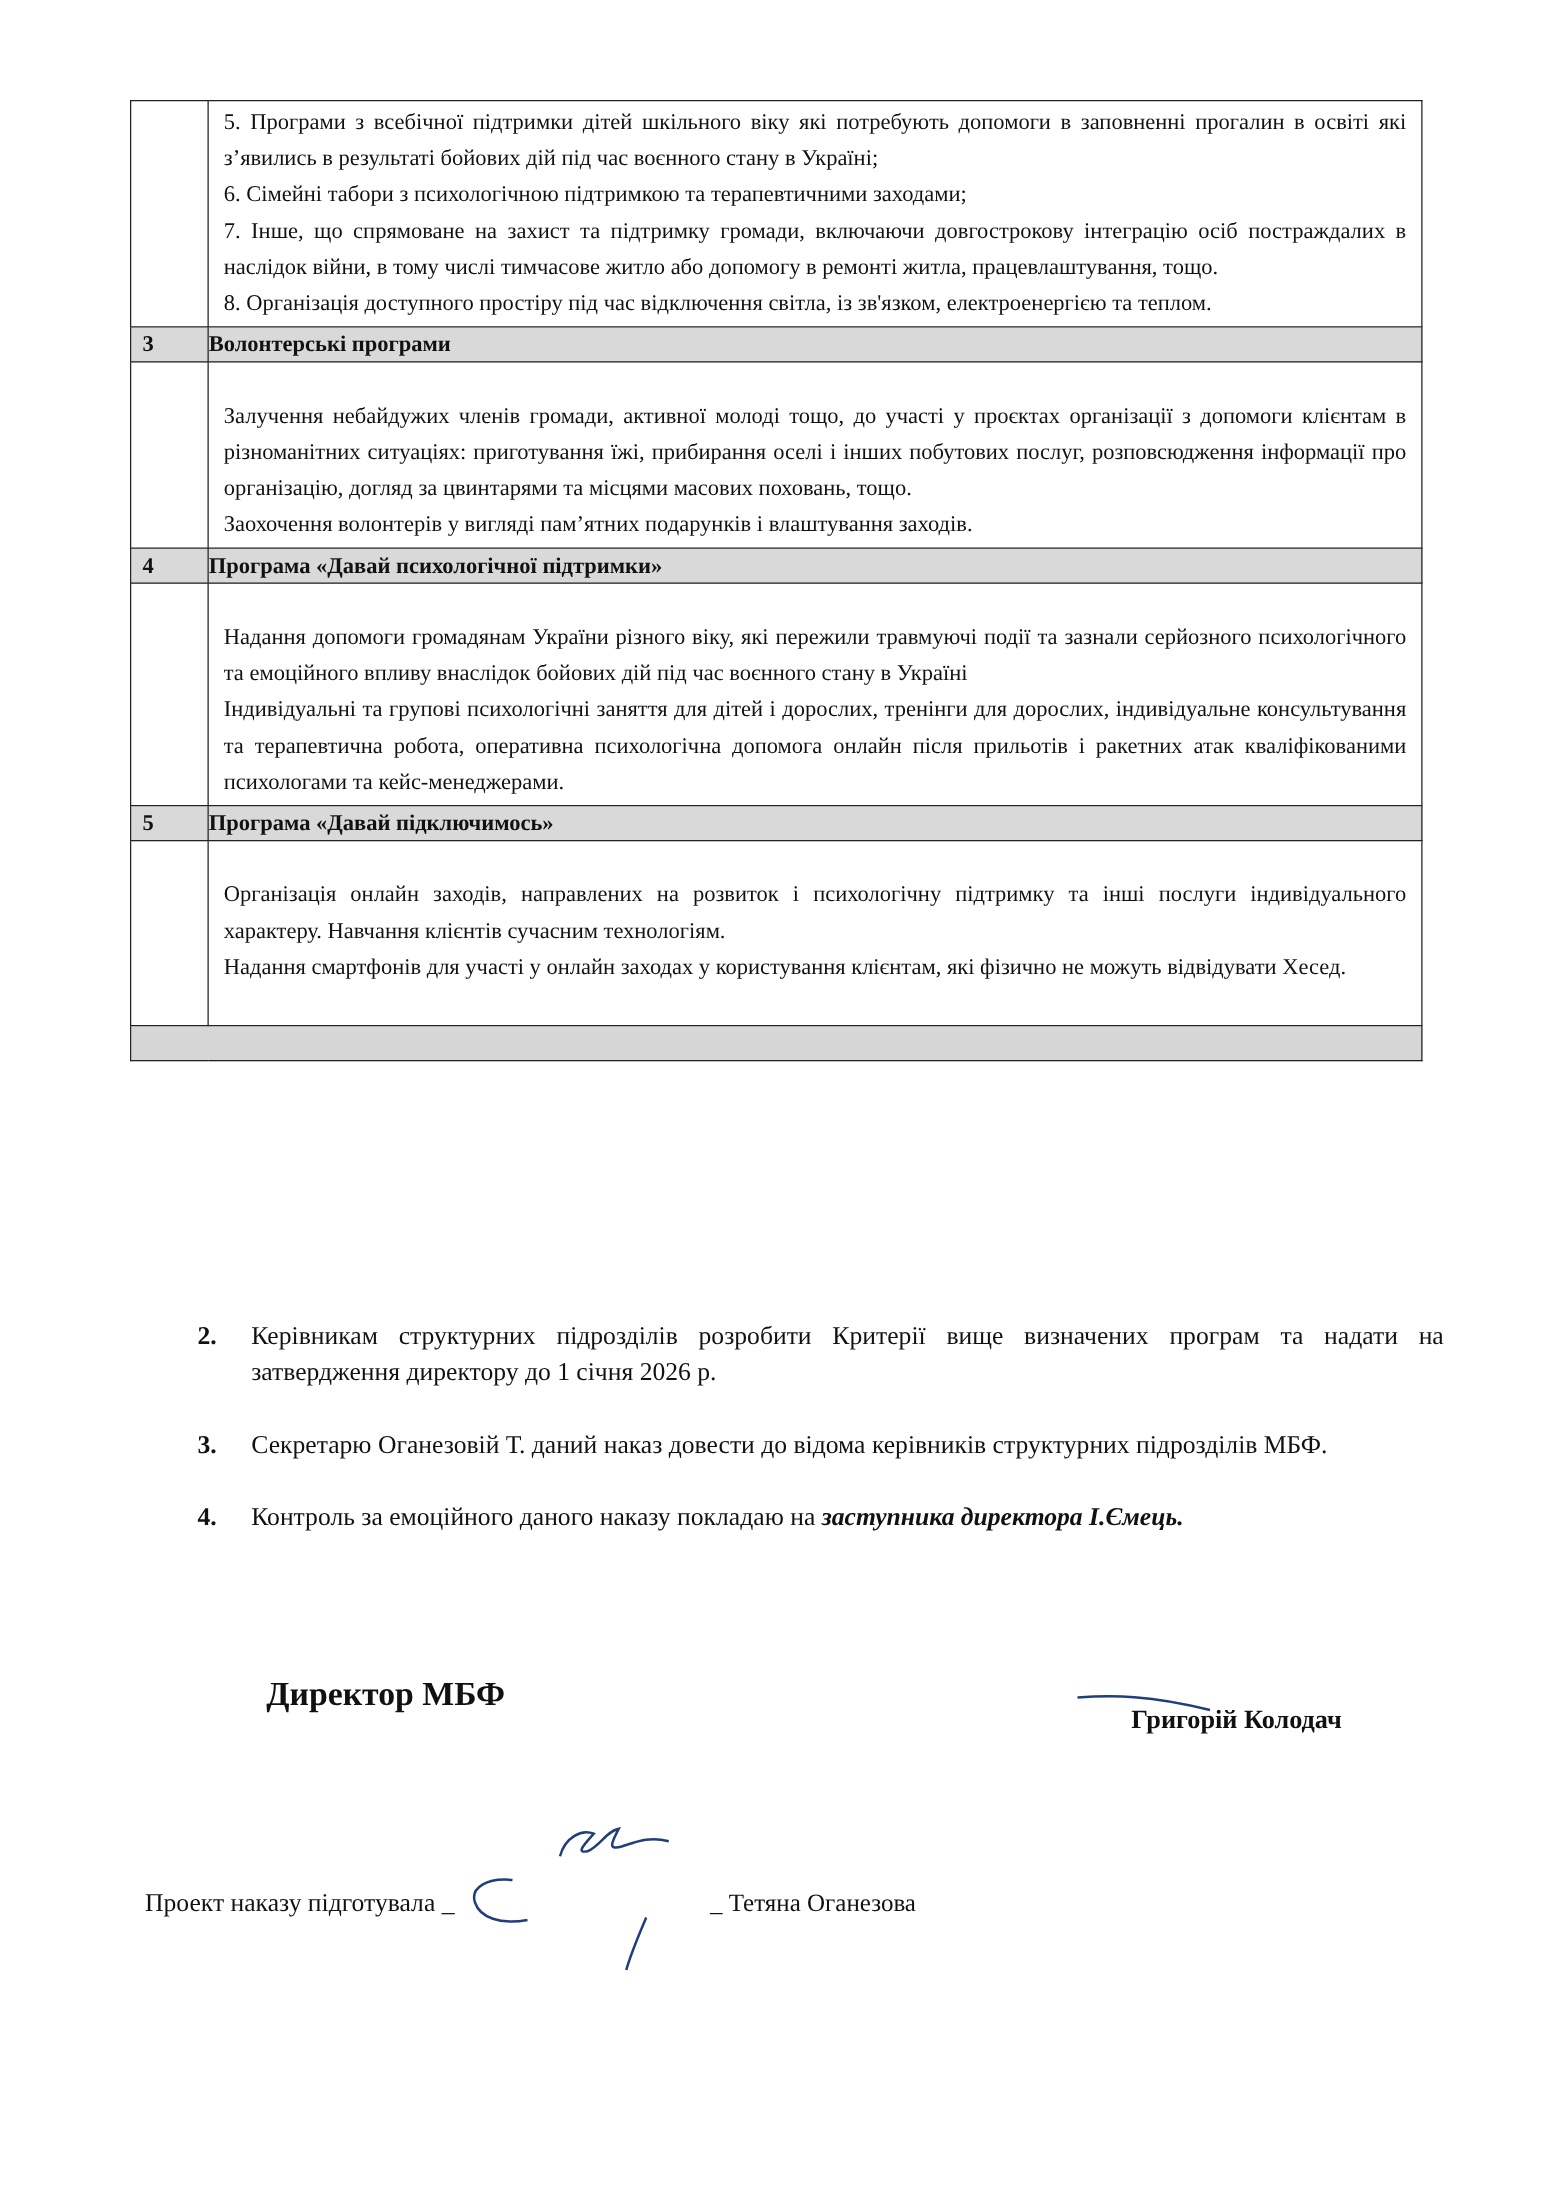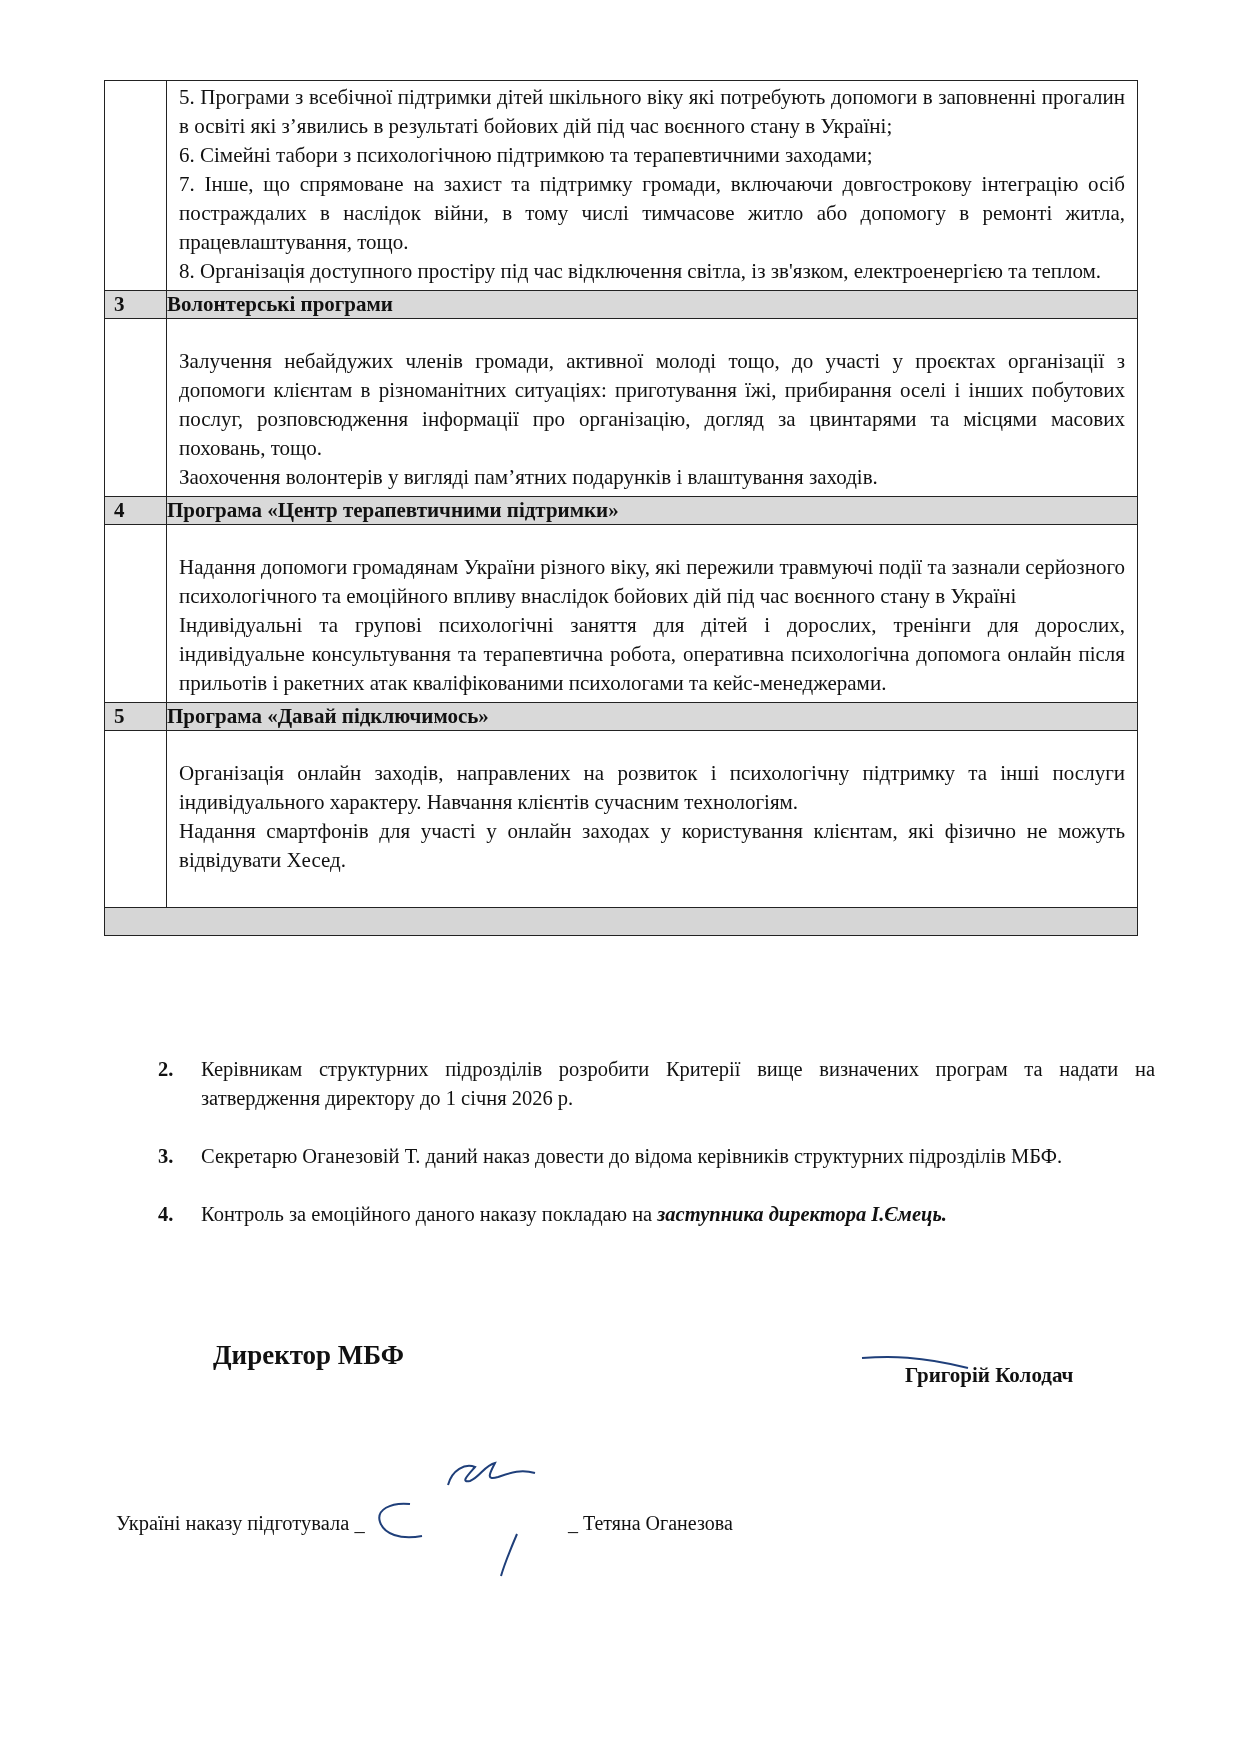--- a/index.html
+++ b/index.html
@@ -7,21 +7,21 @@
     width: 1242px; height: 1755px; position: relative; overflow: hidden;
     font-family: "Liberation Serif", "DejaVu Serif", serif;
     color: #111111;
   }
   .page { position: absolute; left: 0; top: 0; width: 1242px; height: 1755px; }
 
   
   .prog-table {
     position: absolute; left: 104px; top: 80px; width: 1034px;
     border-collapse: collapse; table-layout: fixed;
-    font-size: 21px; line-height: 29px;
+    font-size: 18px; line-height: 29px;
   }
   .prog-table td { border: 1.5px solid #222; vertical-align: top; padding: 0; }
   .prog-table .num-col { width: 62px; }
   .prog-table .body-cell { padding: 2px 12px 4px 12px; text-align: justify; }
   .prog-table .body-cell p { margin: 0; text-align: justify; text-align-last: left; }
   .prog-table .body-cell.spaced { padding-top: 28px; margin-top: 25px; }
   .hdr td { background: #d9d9d9; font-weight: bold; height: 27px; line-height: 27px; }
   .hdr .num { padding-left: 9px; }
   .hdr .title { }
   .blank-row td { background: #d6d6d6; height: 27px; }
@@ -69,21 +69,21 @@
       <tr>
         <td></td>
         <td class="body-cell spaced">
           <p>Залучення небайдужих членів громади, активної молоді тощо, до участі у проєктах організації з допомоги клієнтам в різноманітних ситуаціях: приготування їжі, прибирання оселі і інших побутових послуг, розповсюдження інформації про організацію, догляд за цвинтарями та місцями масових поховань, тощо.</p>
           <p>Заохочення волонтерів у вигляді пам’ятних подарунків і влаштування заходів.</p>
         </td>
       </tr>
 
       <tr class="hdr">
         <td class="num">4</td>
-        <td class="title">Програма «Центр терапевтичними підтримки»</td>
+        <td class="title">Програма «Давай психологічної підтримки»</td>
       </tr>
       <tr>
         <td></td>
         <td class="body-cell spaced">
           <p>Надання допомоги громадянам України різного віку, які пережили травмуючі події та зазнали серйозного психологічного та емоційного впливу внаслідок бойових дій під час воєнного стану в Україні</p>
           <p>Індивідуальні та групові психологічні заняття для дітей і дорослих, тренінги для дорослих, індивідуальне консультування та терапевтична робота, оперативна психологічна допомога онлайн після прильотів і ракетних атак кваліфікованими психологами та кейс-менеджерами.</p>
         </td>
       </tr>
 
       <tr class="hdr">
@@ -128,15 +128,15 @@
   <svg class="scribble" style="left:440px; top:1455px" width="100" height="40">
     <path d="M8 30 C 12 15, 25 8, 35 12 C 28 20, 20 28, 30 26 C 40 22, 45 10, 55 8 C 50 18, 45 26, 58 22 C 70 18, 80 14, 95 18" stroke="#1f3f7a" stroke-width="2" fill="none"></path>
   </svg>
   <svg class="scribble" style="left:370px; top:1500px" width="60" height="45">
     <path d="M40 4 C 20 2, 6 10, 10 22 C 14 34, 30 40, 52 36" stroke="#1f3f7a" stroke-width="2" fill="none"></path>
   </svg>
   <svg class="scribble" style="left:495px; top:1530px" width="30" height="50">
     <path d="M22 4 C 16 18, 10 32, 6 46" stroke="#1f3f7a" stroke-width="2" fill="none"></path>
   </svg>
 
-  <div class="prep">Україні наказу підготувала _</div>
+  <div class="prep">Проект наказу підготувала _</div>
   <div class="prep-name">_ Тетяна Оганезова</div>
 </div>
 
 </body></html>

